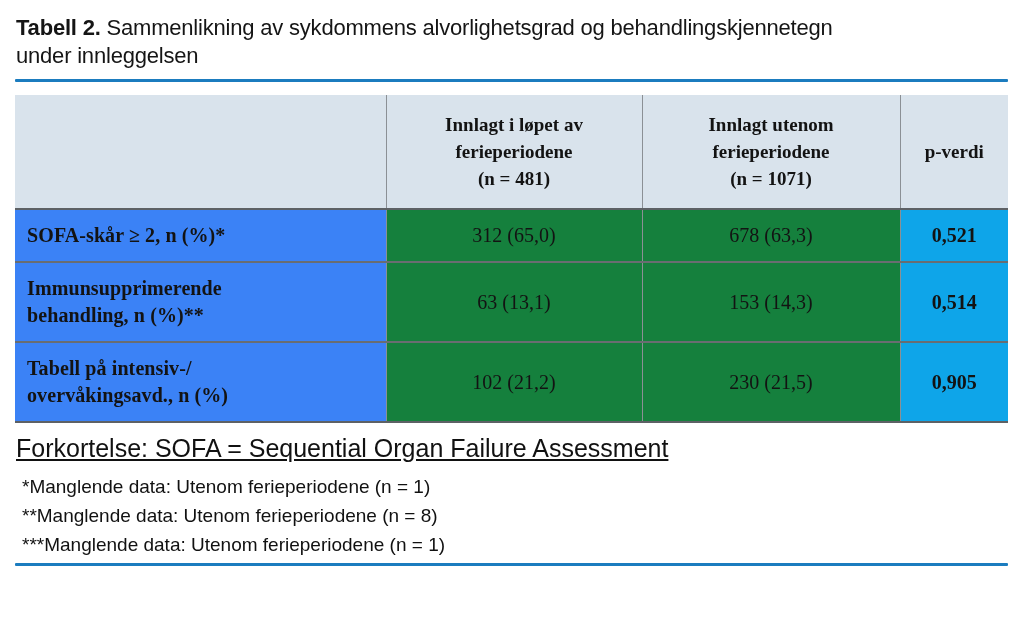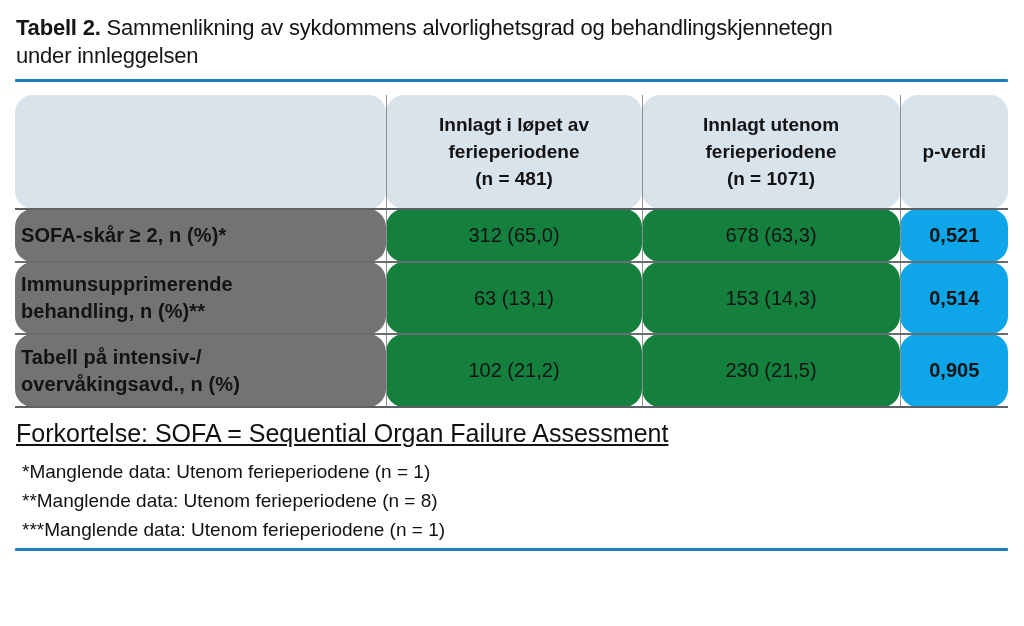--- a/index.html
+++ b/index.html
@@ -1,15 +1,15 @@
 <!DOCTYPE html>
 <html><head>
 <meta charset="utf-8">
 <style>
-  * { box-sizing: border-box; border-radius: 18px; }
+  * { box-sizing: border-box; }
   html, body { margin: 0; padding: 0; }
   body {
     width: 1024px;
     height: 626px;
     background: #ffffff;
     font-family: "Liberation Sans", "DejaVu Sans", sans-serif;
     color: #111111;
     overflow: hidden;
   }
   .page {
@@ -36,41 +36,42 @@
   .rule-bottom { margin-top: 4px; }
   table.cmp {
     width: 993px;
     border-collapse: collapse;
     table-layout: fixed;
     font-size: 20px;
     color: #131313;
   }
   table.cmp th, table.cmp td {
     border-left: 1px solid #8b9095;
-    padding: 6px;
+    padding: 12px;
+    font-family: Liberation Serif, serif;
   }
   table.cmp th:first-child, table.cmp td:first-child { border-left: none; }
   thead th {
     background: #d9e3ec;
     font-weight: bold;
     text-align: center;
     vertical-align: middle;
     white-space: pre-line;
     font-size: 19px;
     line-height: 27px;
     height: 114px;
     border-bottom: 2px solid #5d6165;
   }
   tbody td {
     vertical-align: middle;
     border-bottom: 2px solid #696d71;
   }
   tbody tr:last-child td { border-bottom: 2px solid #5d6165; }
   td.label {
-    background: #737373;
+    background: #3b82f6;
     font-weight: bold;
     text-align: left;
     padding: 6px 10px 6px 16px;
     white-space: pre-line;
     line-height: 27px;
     letter-spacing: 0.1px;
   }
   td.num { text-align: center; background: #15803d; }
   td.pval { text-align: center; background: #0ea5e9; font-weight: bold; }
   tr.r-1 td { height: 53px; }

